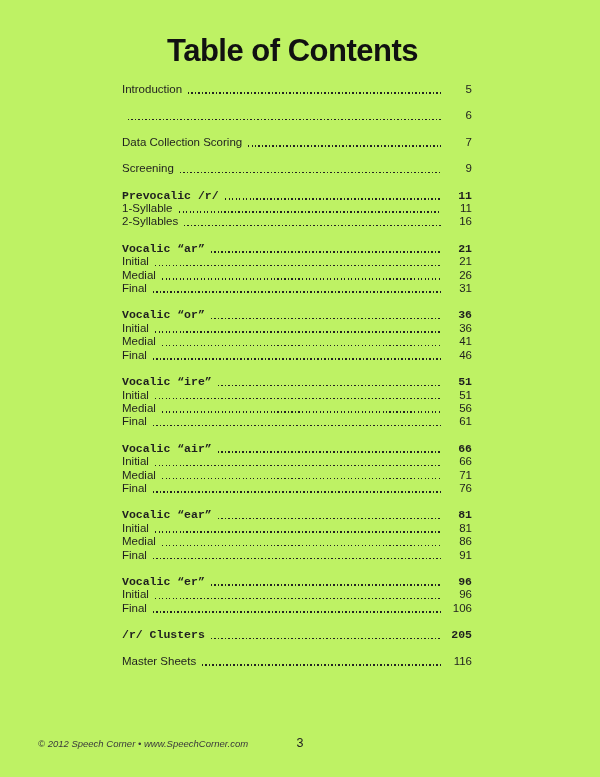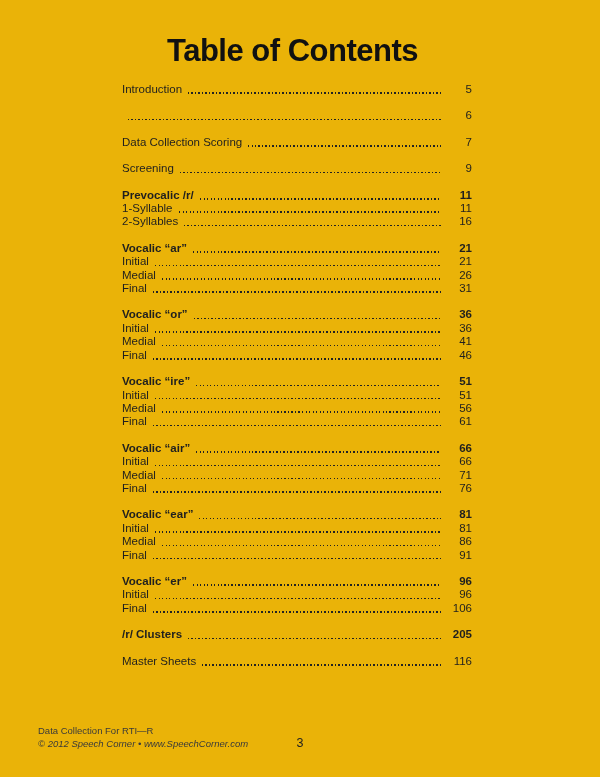--- a/index.html
+++ b/index.html
@@ -2,21 +2,21 @@
 <html><head>
 <meta charset="utf-8">
 <style>
   * { margin: 0; padding: 0; box-sizing: border-box; }
   html, body { background: #ffffff; }
   body { font-family: "Liberation Sans", sans-serif; color: #1a1a1a; }
   .page {
     position: relative;
     width: 600px;
     height: 777px;
-    background: #eab308;
+    background: #bef264;
     overflow: hidden;
   }
   .title {
     position: absolute;
     top: 33px;
     left: 0;
     width: 585px;
     text-align: center;
     font-size: 31px;
     font-weight: bold;
@@ -30,21 +30,21 @@
     width: 350px;
   }
   .toc-block { margin-bottom: 13px; }
   .row {
     display: flex;
     align-items: center;
     font-size: 11.5px;
     line-height: 13.4px;
     color: #1f1f1f;
   }
-  .row.bold { font-weight: bold; }
+  .row.bold { font-weight: bold; font-family: Liberation Mono, monospace; }
   .row .label { white-space: nowrap; }
   .row .leader {
     flex: 1;
     height: 1.5px;
     align-self: flex-end;
     margin: 0 5px 2.5px 6px;
     background: repeating-linear-gradient(90deg, #222222 0 1.3px, transparent 1.3px 3.5px);
   }
   .row .num {
     min-width: 26px;
@@ -279,19 +279,18 @@
       <div class="toc-block">
   <div class="row">
     <span class="label">Master Sheets</span>
     <span class="leader"></span>
     <span class="num">116</span>
   </div>
 </div>
     </div>
 
   <div class="footer-left">
-    <div class="book-title">Data Collection For RTI—R</div>
     <div class="copyright">© 2012 Speech Corner • www.SpeechCorner.com</div>
   </div>
 
   <div class="footer-page">3</div>
 
 </div>
 
 </body></html>

